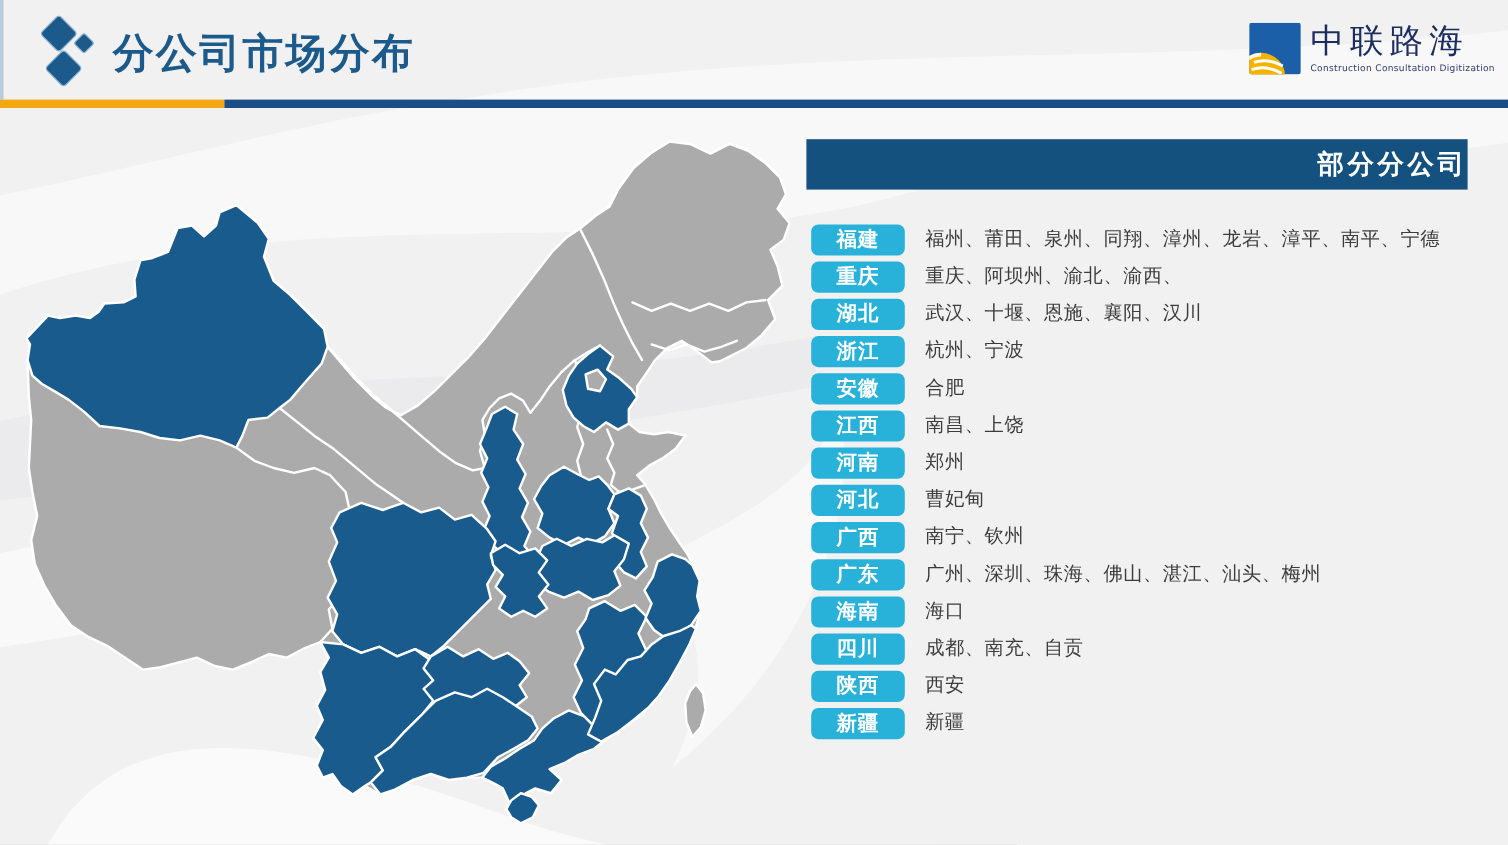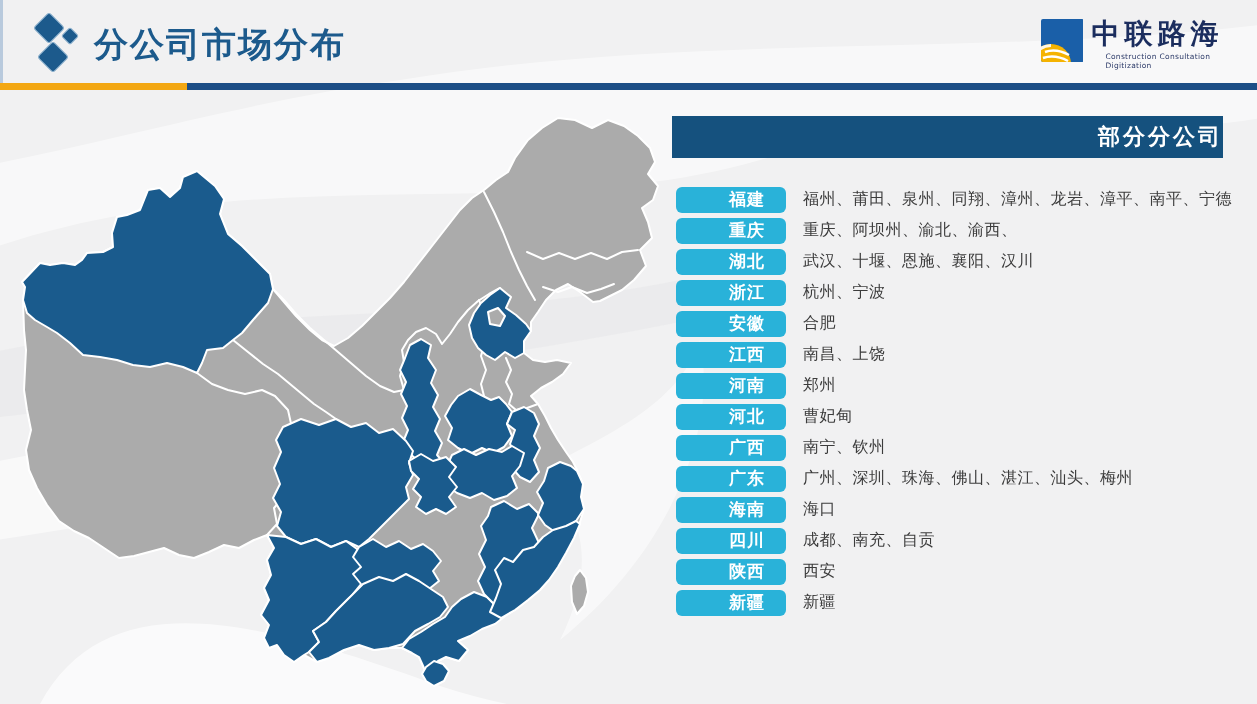--- a/index.html
+++ b/index.html
@@ -10,37 +10,37 @@
   .edge-strip{position:absolute;left:0;top:0;width:3px;height:83px;background:#b9cadd;}
   .title{position:absolute;left:94px;top:22px;font-size:34px;font-weight:bold;
          color:var(--title-blue);letter-spacing:2px;}
   .diamond-svg{position:absolute;left:24px;top:4px;}
   .separator{position:absolute;left:0;top:83px;width:1257px;height:7px;display:flex;}
   .sep-yellow{width:187px;height:7px;background:var(--accent-yellow);}
   .sep-blue{flex:1;height:7px;background:var(--accent-blue);}
   
   .logo{position:absolute;left:1041px;top:19px;display:flex;align-items:flex-start;}
   .logo-text{margin-left:8px;}
-  .logo-name{font-size:28px;font-weight:bold;color:var(--logo-navy);letter-spacing:5px;line-height:30px;}
-  .logo-sub{font-size:7.5px;color:#2c3a68;letter-spacing:0.3px;margin-top:3px;margin-left:14px;}
+  .logo-name{font-size:28px;font-weight:normal;color:var(--logo-navy);letter-spacing:5px;line-height:30px;}
+  .logo-sub{font-size:7.5px;color:#2c3a68;letter-spacing:0.3px;margin-top:3px;}
   
   .map-svg{position:absolute;left:0;top:0;}
   .land{fill:var(--map-base);stroke:#fff;stroke-width:2;stroke-linejoin:round;}
   .hl{fill:var(--map-highlight);stroke:#fff;stroke-width:2;stroke-linejoin:round;}
   .gz{fill:var(--map-base);stroke:#fff;stroke-width:2;stroke-linejoin:round;}
   .bd{fill:none;stroke:#fff;stroke-width:2;stroke-linejoin:round;stroke-linecap:round;}
   
   .panel-header{position:absolute;left:672px;top:116px;width:551px;height:42px;
       background:var(--panel-blue);color:#fff;font-size:22px;font-weight:bold;
       letter-spacing:3px;display:flex;align-items:center;justify-content:flex-end;}
   .branch-list{position:absolute;left:676px;top:184px;width:578px;}
   .row{height:31px;display:flex;align-items:center;}
   .tag{width:78px;height:26px;border-radius:6px;background:var(--tag-cyan);color:#fff;
       font-weight:bold;font-size:17px;display:flex;align-items:center;justify-content:center;
-      letter-spacing:1px;flex:none;padding-left:32px;}
+      letter-spacing:1px;flex:none;}
   .cities{margin-left:17px;font-size:16px;color:var(--text-dark);white-space:nowrap;letter-spacing:0.5px;}
 </style>
 </head>
 <body>
 
 <div class="slide">
 
   <svg class="map-svg" width="1257" height="704" viewBox="0 0 1257 704">
 
     <g>

